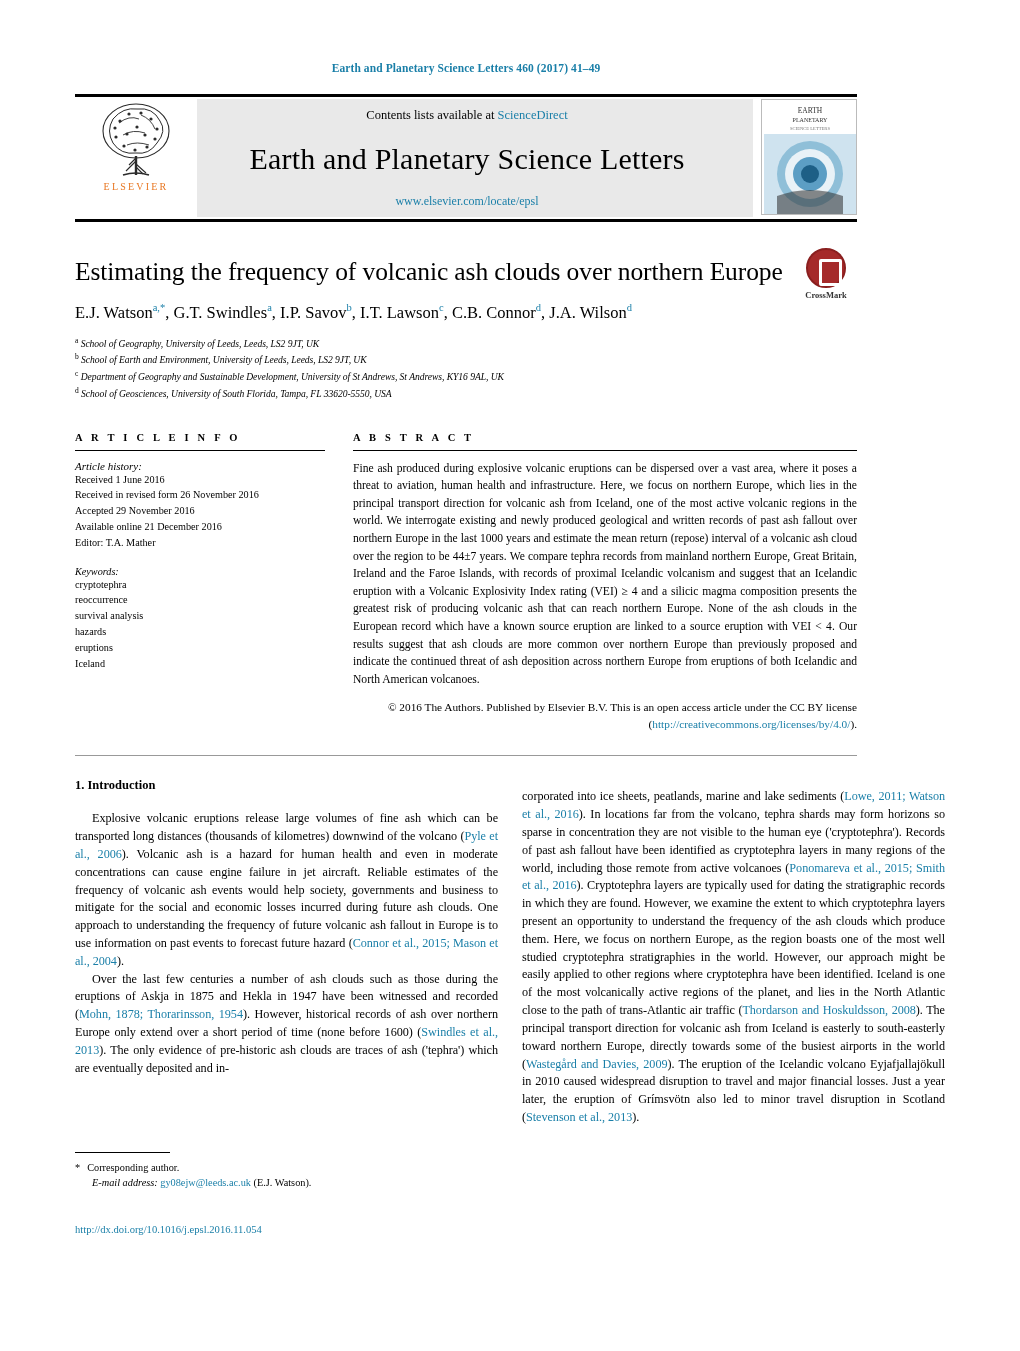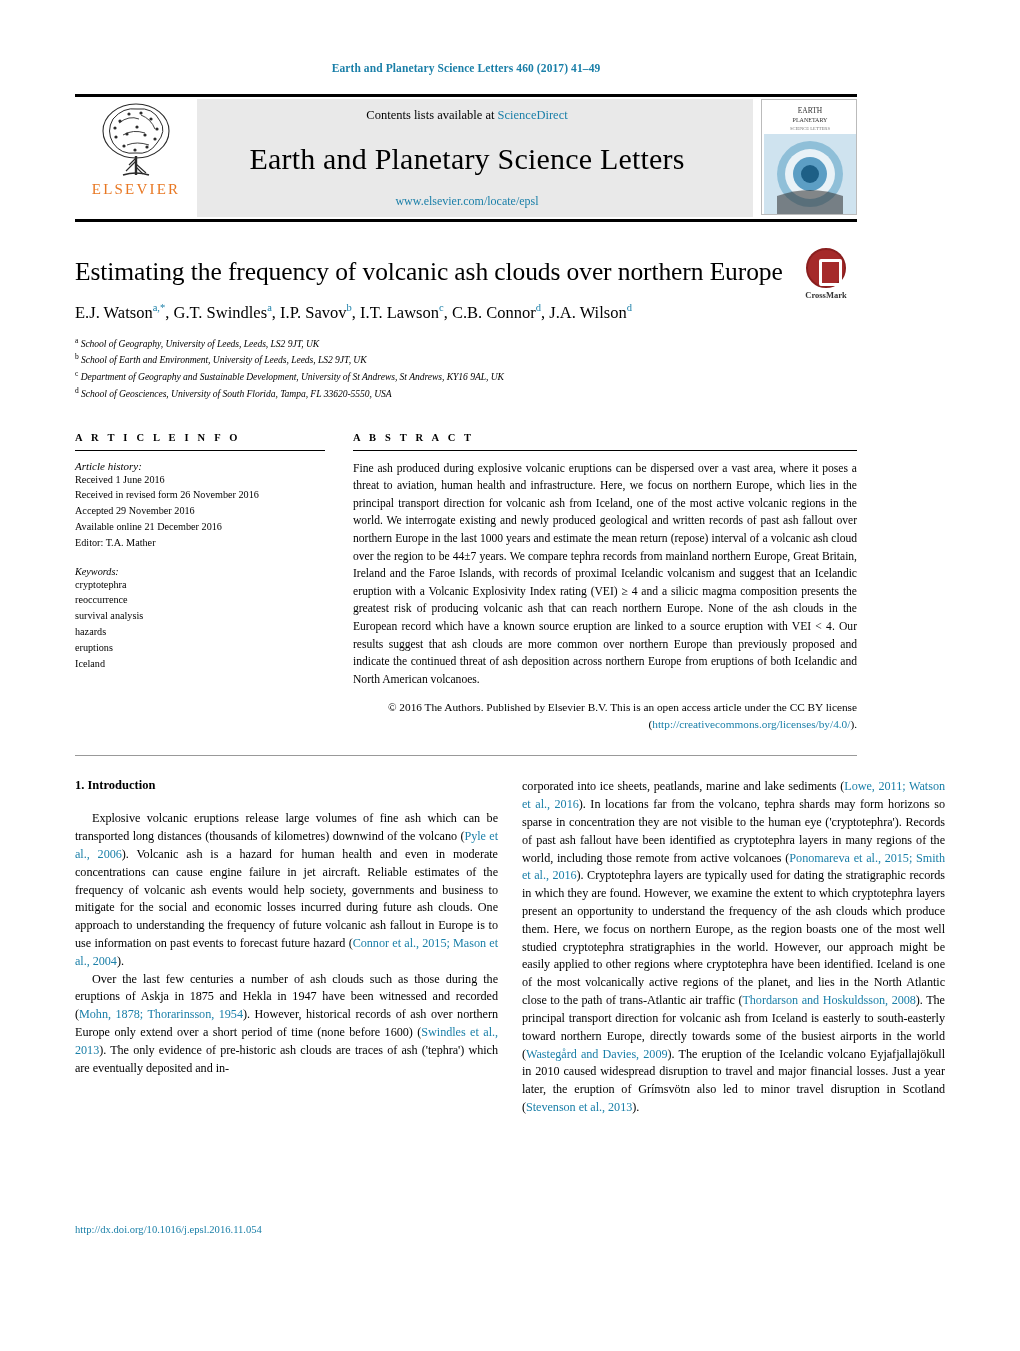--- a/index.html
+++ b/index.html
@@ -39,21 +39,21 @@
     flex: 0 0 122px;
     display: flex;
     flex-direction: column;
     align-items: center;
     justify-content: flex-start;
     padding-top: 2px;
   }
   .elsevier-tree { width: 86px; height: 78px; }
   .elsevier-word {
     font-family: "Liberation Serif", serif;
-    font-size: 15px;
+    font-size: 10px;
     letter-spacing: 2.2px;
     color: #E87722;
     font-weight: normal;
     margin-top: 2px;
   }
   .center-cell {
     flex: 1 1 auto;
     background: #e9e9e9;
     display: flex;
     flex-direction: column;
@@ -183,21 +183,21 @@
   p.body {
     font-size: 12.2px;
     line-height: 1.46;
     text-align: justify;
     margin: 0 0 0 0;
     text-indent: 17px;
     letter-spacing: -.05px;
     hyphens: none;
   }
   p.body + p.body { margin-top: 0; }
-  p.cont { text-indent: 0; }
+  p.cont { text-indent: 0; margin-top: 10px; }
 
   
   .footnote {
     position: absolute;
     left: 75px;
     top: 1152px;
     width: 423px;
   }
   .fn-rule { width: 95px; border-top: 1px solid #000; margin-bottom: 7px; }
   .fn-line { font-size: 10.3px; line-height: 1.5; }
@@ -343,18 +343,29 @@
           <p class="body">Over the last few centuries a number of ash clouds such as those during the eruptions of Askja in 1875 and Hekla in 1947 have been witnessed and recorded (<span class="link">Mohn, 1878; Thorarinsson, 1954</span>). However, historical records of ash over northern Europe only extend over a short period of time (none before 1600) (<span class="link">Swindles et al., 2013</span>). The only evidence of pre-historic ash clouds are traces of ash ('tephra') which are eventually deposited and in-</p>
         </div>
     </div>
     <div class="bcol">
       <div>
           <p class="body cont">corporated into ice sheets, peatlands, marine and lake sediments (<span class="link">Lowe, 2011; Watson et al., 2016</span>). In locations far from the volcano, tephra shards may form horizons so sparse in concentration they are not visible to the human eye ('cryptotephra'). Records of past ash fallout have been identified as cryptotephra layers in many regions of the world, including those remote from active volcanoes (<span class="link">Ponomareva et al., 2015; Smith et al., 2016</span>). Cryptotephra layers are typically used for dating the stratigraphic records in which they are found. However, we examine the extent to which cryptotephra layers present an opportunity to understand the frequency of the ash clouds which produce them. Here, we focus on northern Europe, as the region boasts one of the most well studied cryptotephra stratigraphies in the world. However, our approach might be easily applied to other regions where cryptotephra have been identified. Iceland is one of the most volcanically active regions of the planet, and lies in the North Atlantic close to the path of trans-Atlantic air traffic (<span class="link">Thordarson and Hoskuldsson, 2008</span>). The principal transport direction for volcanic ash from Iceland is easterly to south-easterly toward northern Europe, directly towards some of the busiest airports in the world (<span class="link">Wastegård and Davies, 2009</span>). The eruption of the Icelandic volcano Eyjafjallajökull in 2010 caused widespread disruption to travel and major financial losses. Just a year later, the eruption of Grímsvötn also led to minor travel disruption in Scotland (<span class="link">Stevenson et al., 2013</span>).</p>
         </div>
     </div>
   </div>
 
+  <div class="footnote">
+    <div class="fn-rule"></div>
+    <div class="fn-line">
+      <span class="star">*</span><span>Corresponding author.</span>
+    </div>
+    <div class="fn-line" style="padding-left:17px">
+      <span class="fn-email">E-mail address:</span>
+      <span class="link">gy08ejw@leeds.ac.uk</span>
+      <span>(E.J. Watson).</span>
+    </div>
+  </div>
 
   <div class="footer">
     <div class="doi">http://dx.doi.org/10.1016/j.epsl.2016.11.054</div>
   </div>
 
 </div>
 
 </body></html>

